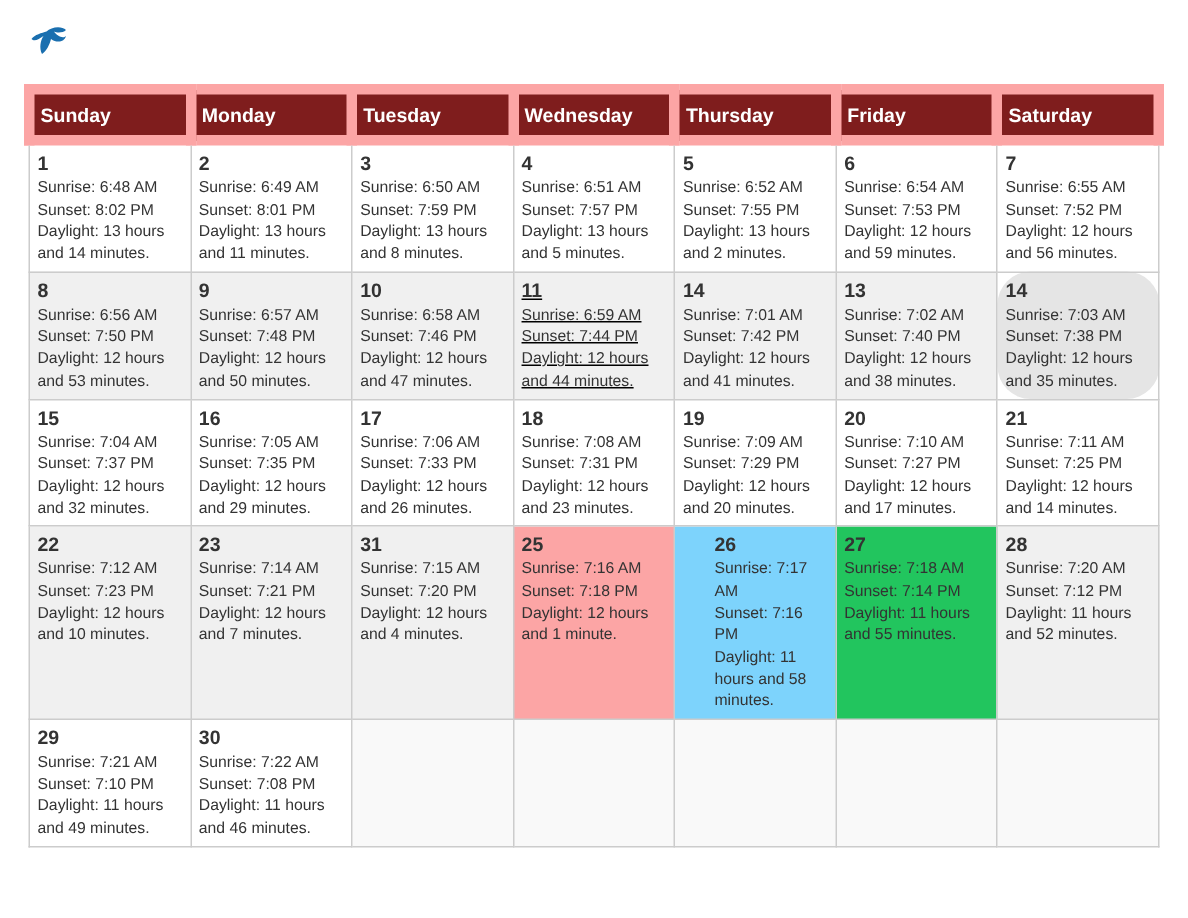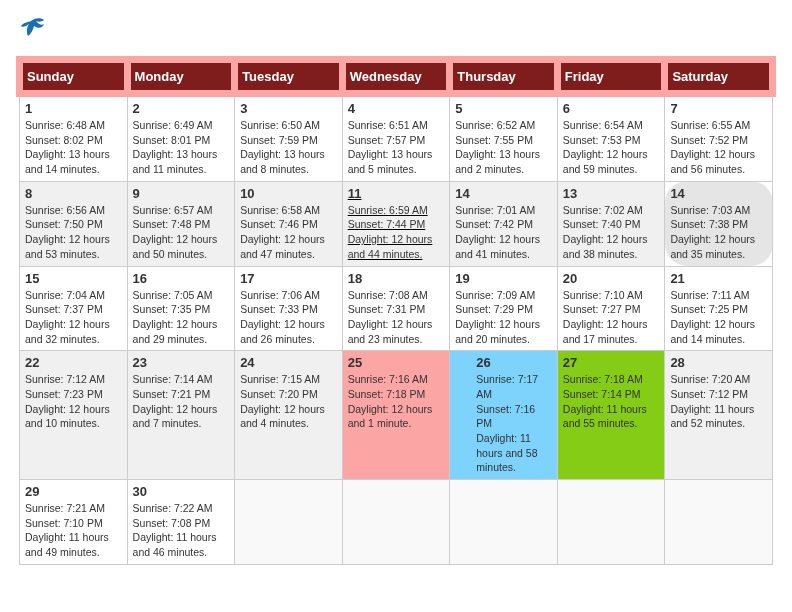--- a/index.html
+++ b/index.html
@@ -212,32 +212,32 @@
       <tr>
         <td style="background: rgb(240, 240, 240);">
         <span class="day-num">22</span>
         <span class="day-info">Sunrise: 7:12 AM<br>Sunset: 7:23 PM<br>Daylight: 12 hours and 10 minutes.</span>
       </td>
         <td style="background: rgb(240, 240, 240);">
         <span class="day-num">23</span>
         <span class="day-info">Sunrise: 7:14 AM<br>Sunset: 7:21 PM<br>Daylight: 12 hours and 7 minutes.</span>
       </td>
         <td style="background: rgb(240, 240, 240);">
-        <span class="day-num">24</span>
+        <span class="day-num">31</span>
         <span class="day-info">Sunrise: 7:15 AM<br>Sunset: 7:20 PM<br>Daylight: 12 hours and 4 minutes.</span>
       </td>
         <td style="background: #fca5a5; margin-left: 36px;">
         <span class="day-num">25</span>
         <span class="day-info">Sunrise: 7:16 AM<br>Sunset: 7:18 PM<br>Daylight: 12 hours and 1 minute.</span>
       </td>
         <td style="background: #7dd3fc; padding-left: 26px;">
         <span class="day-num">26</span>
         <span class="day-info">Sunrise: 7:17 AM<br>Sunset: 7:16 PM<br>Daylight: 11 hours and 58 minutes.</span>
       </td>
-        <td style="background: #84cc16;">
+        <td style="background: #22c55e;">
         <span class="day-num">27</span>
         <span class="day-info">Sunrise: 7:18 AM<br>Sunset: 7:14 PM<br>Daylight: 11 hours and 55 minutes.</span>
       </td>
         <td style="background: rgb(240, 240, 240);">
         <span class="day-num">28</span>
         <span class="day-info">Sunrise: 7:20 AM<br>Sunset: 7:12 PM<br>Daylight: 11 hours and 52 minutes.</span>
       </td>
       </tr>
       <tr>
         <td>

